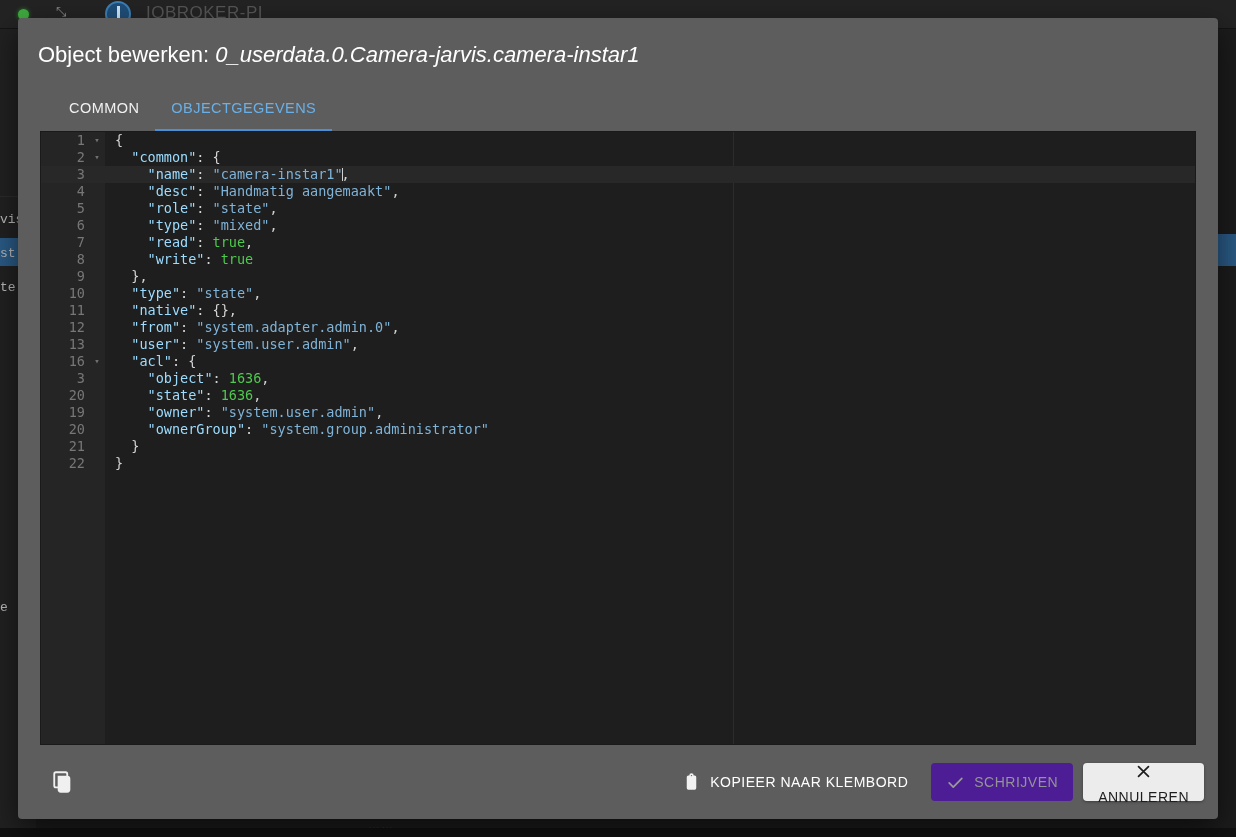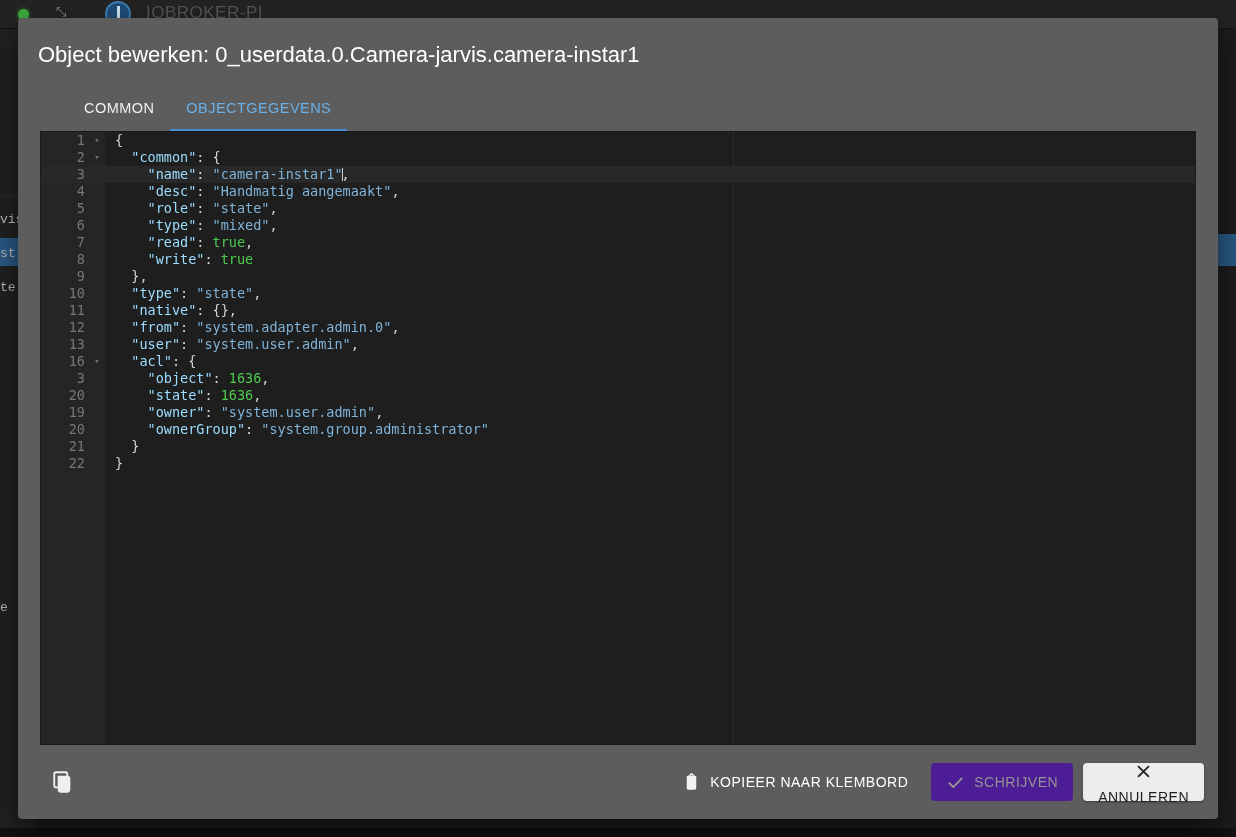--- a/index.html
+++ b/index.html
@@ -59,24 +59,24 @@
   #modal{
     position:absolute;left:18px;top:18px;width:1200px;height:801px;
     background:#5d5d5d;border-radius:4px;
     box-shadow:0 11px 30px rgba(0,0,0,.55);
     display:flex;flex-direction:column;
   }
   .modal-title{
     color:#fff;font-size:22px;line-height:26px;
     padding:24px 24px 0 20px;white-space:nowrap;
   }
-  .modal-title .obj-path{}
+  .modal-title .obj-path{font-style:italic;}
 
   .tabbar{
-    position:relative;height:47px;margin-top:16px;padding-left:50px;
+    position:relative;height:47px;margin-top:16px;padding-left:35px;
     display:flex;align-items:flex-end;
   }
   .tab{
     position:relative;height:46px;line-height:46px;padding:0 16px;
     font-size:14.5px;letter-spacing:.45px;white-space:nowrap;cursor:pointer;
     box-sizing:border-box;
   }
   .tab.inactive{color:#f1f1f1;}
   .tab.active{color:#6ab0e8;}
   .tab.active:after{

